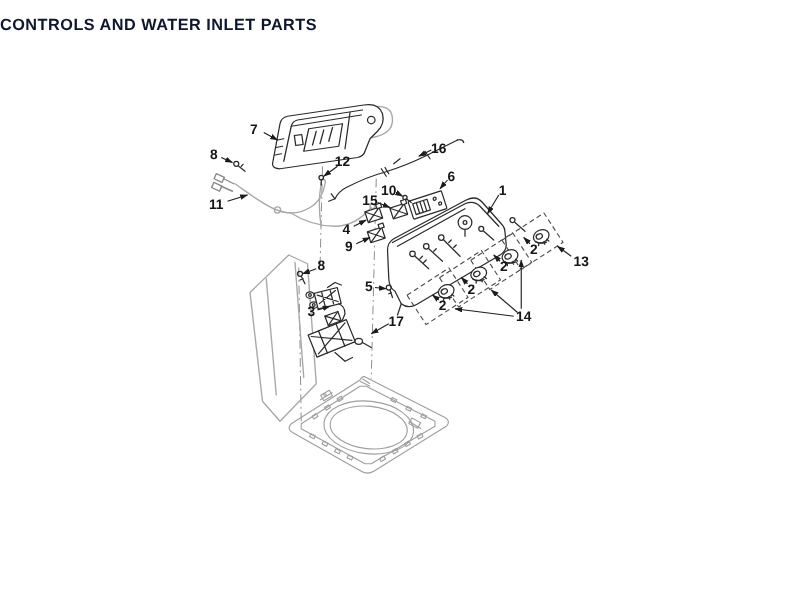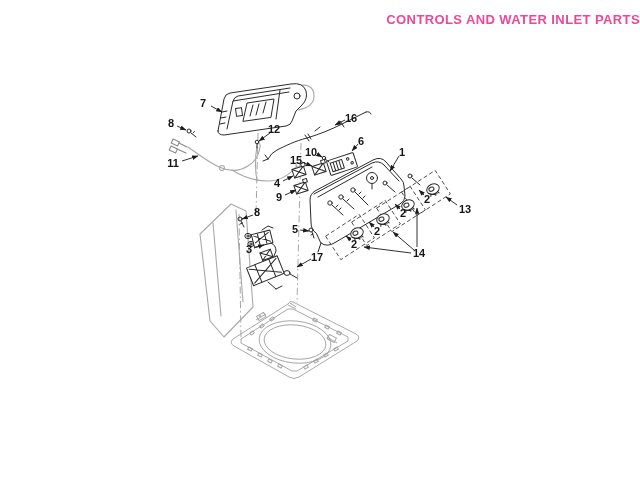--- a/index.html
+++ b/index.html
@@ -1,19 +1,19 @@
 <!DOCTYPE html>
 <html><head>
 <meta charset="utf-8">
 <style>
   html,body{margin:0;padding:0;background:#fff;}
   .page{position:relative;width:640px;height:480px;background:#fff;overflow:hidden;
         font-family:"Liberation Sans",sans-serif;}
-  .title{position:absolute;top:12px;left:0;width:100%;text-align:right;
-         font-size:13px;font-weight:bold;letter-spacing:.4px;color:#ec4899;}
+  .title{position:absolute;top:12px;left:0;width:100%;text-align:left;
+         font-size:13px;font-weight:bold;letter-spacing:.4px;color:#0f172a;}
   svg{position:absolute;left:0;top:0;}
   .callout-text{font-family:"Liberation Sans",sans-serif;font-size:11px;font-weight:bold;
                 fill:#161616;text-anchor:middle;}
   .leader{stroke:#1c1c1c;stroke-width:.9;fill:none;}
   .ink{stroke:#2b2b2b;fill:none;stroke-width:1;stroke-linecap:round;stroke-linejoin:round;}
   .ink-f{stroke:#2b2b2b;fill:#fff;stroke-width:1;stroke-linejoin:round;}
   .lite{stroke:#a8a8a8;fill:none;stroke-width:1.1;stroke-linecap:round;stroke-linejoin:round;}
   .cab{stroke:#9f9f9f;fill:none;stroke-width:.9;stroke-linejoin:round;}
   .dashedbox{fill:none;stroke:#4d4d4d;stroke-width:.9;stroke-dasharray:4 2.6;}
   .dashdot{fill:none;stroke:#8f8f8f;stroke-width:.8;stroke-dasharray:7 3 1.5 3;}

